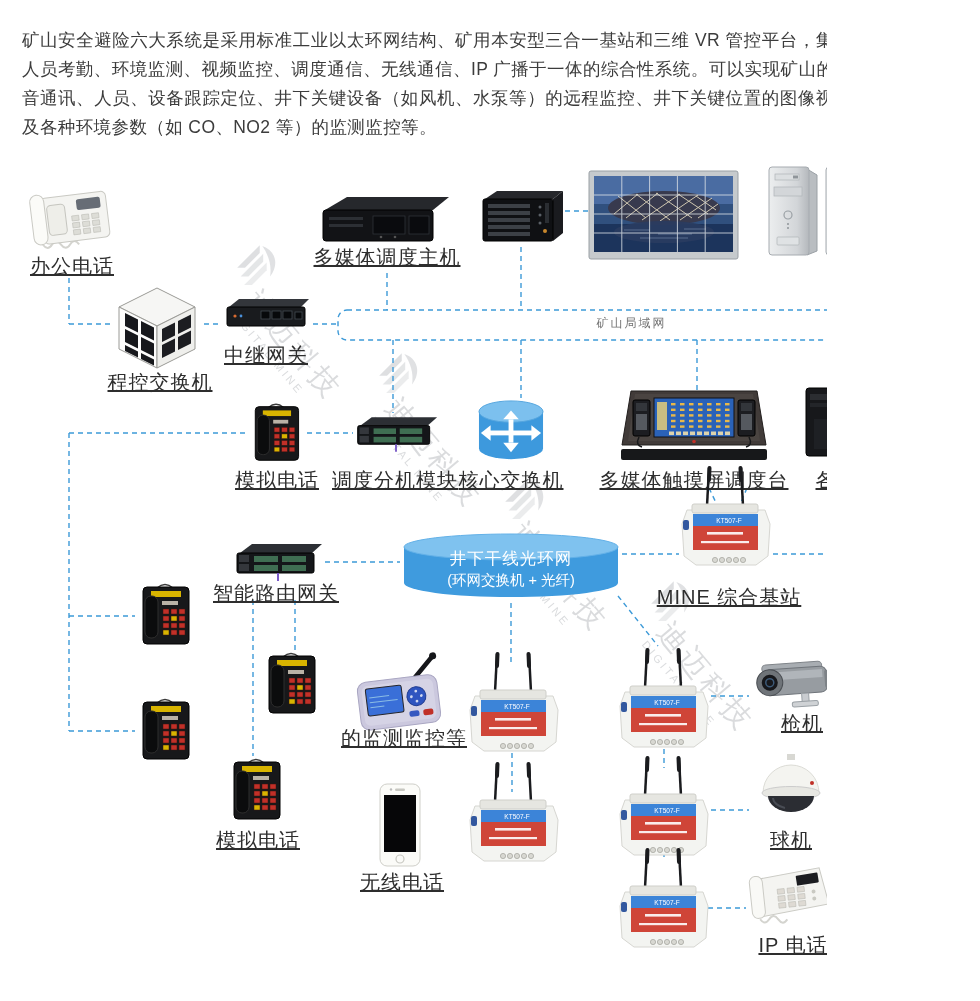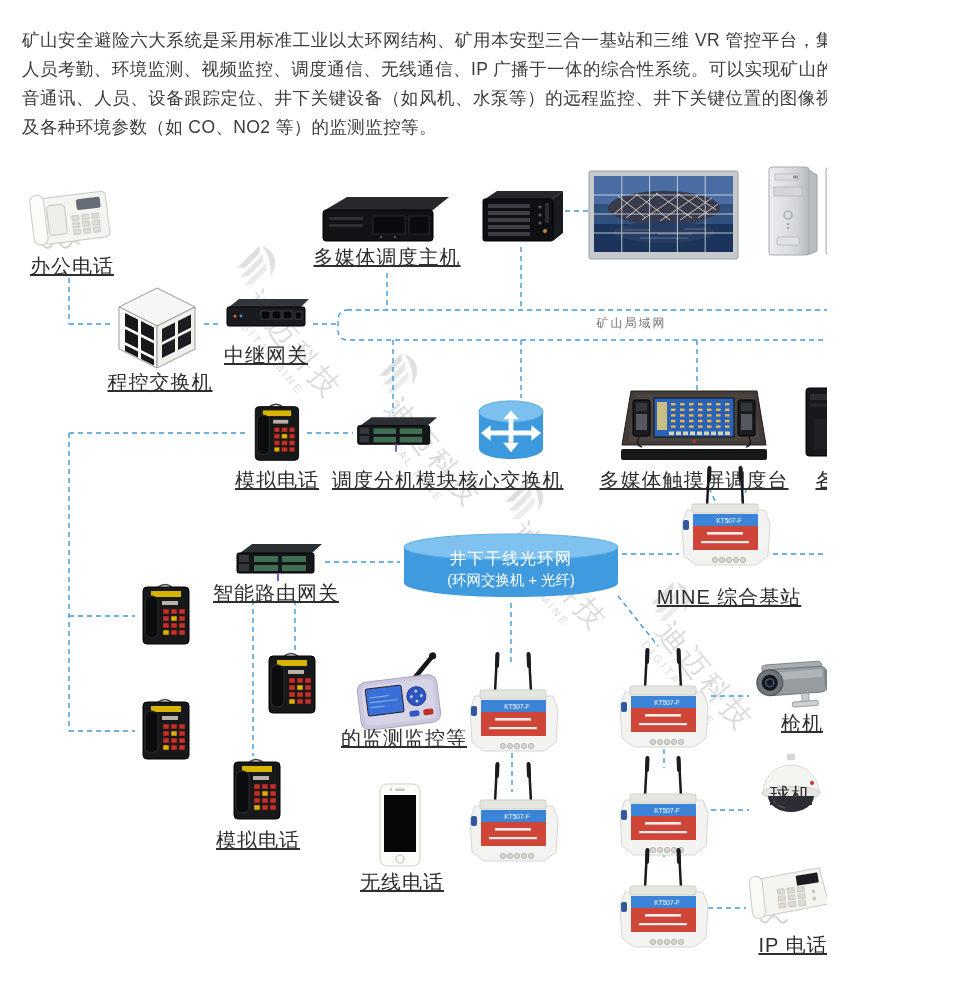--- a/index.html
+++ b/index.html
@@ -819,21 +819,21 @@
         <div class="node" style="left: 755px; top: 752px; width: 72px; height: 74px;">
           <svg viewBox="0 0 72 74">
     <rect x="32" y="2" width="8" height="6" fill="#d8d8d3"></rect>
     <path d="M8 41 a28 28 0 0 1 56 0 Z" fill="#f4f4f0" stroke="#dcdcd6"></path>
     <ellipse cx="36" cy="41" rx="29" ry="6.5" fill="#e7e7e2" stroke="#ccc"></ellipse>
     <path d="M13 44 a23 16 0 0 0 46 0 Z" fill="#2b2d33"></path>
     <path d="M18 46 a18 11 0 0 0 12 10" fill="none" stroke="#565a62" stroke-width="2" opacity="0.7"></path>
     <circle cx="57" cy="31" r="2" fill="#c03028"></circle>
           </svg>
         </div>
-        <div class="nlabel" style="left: 791px; top: 782px;">球机</div>
+        <div class="nlabel" style="left: 791px; top: 827px;">球机</div>
         <div class="node" style="left: 617px; top: 846px; width: 94px; height: 108px;">
           <svg viewBox="0 0 94 108">
     <g stroke="#1a1b1e" stroke-width="2.5" stroke-linecap="round">
       <line x1="30" y1="4" x2="28" y2="42"></line>
               <line x1="62" y1="4" x2="64" y2="42"></line>
             </g>
     <g stroke="#1a1b1e" stroke-width="4" stroke-linecap="round">
       <line x1="30.5" y1="4" x2="30" y2="16"></line>
               <line x1="61.5" y1="4" x2="62" y2="16"></line>
             </g>

